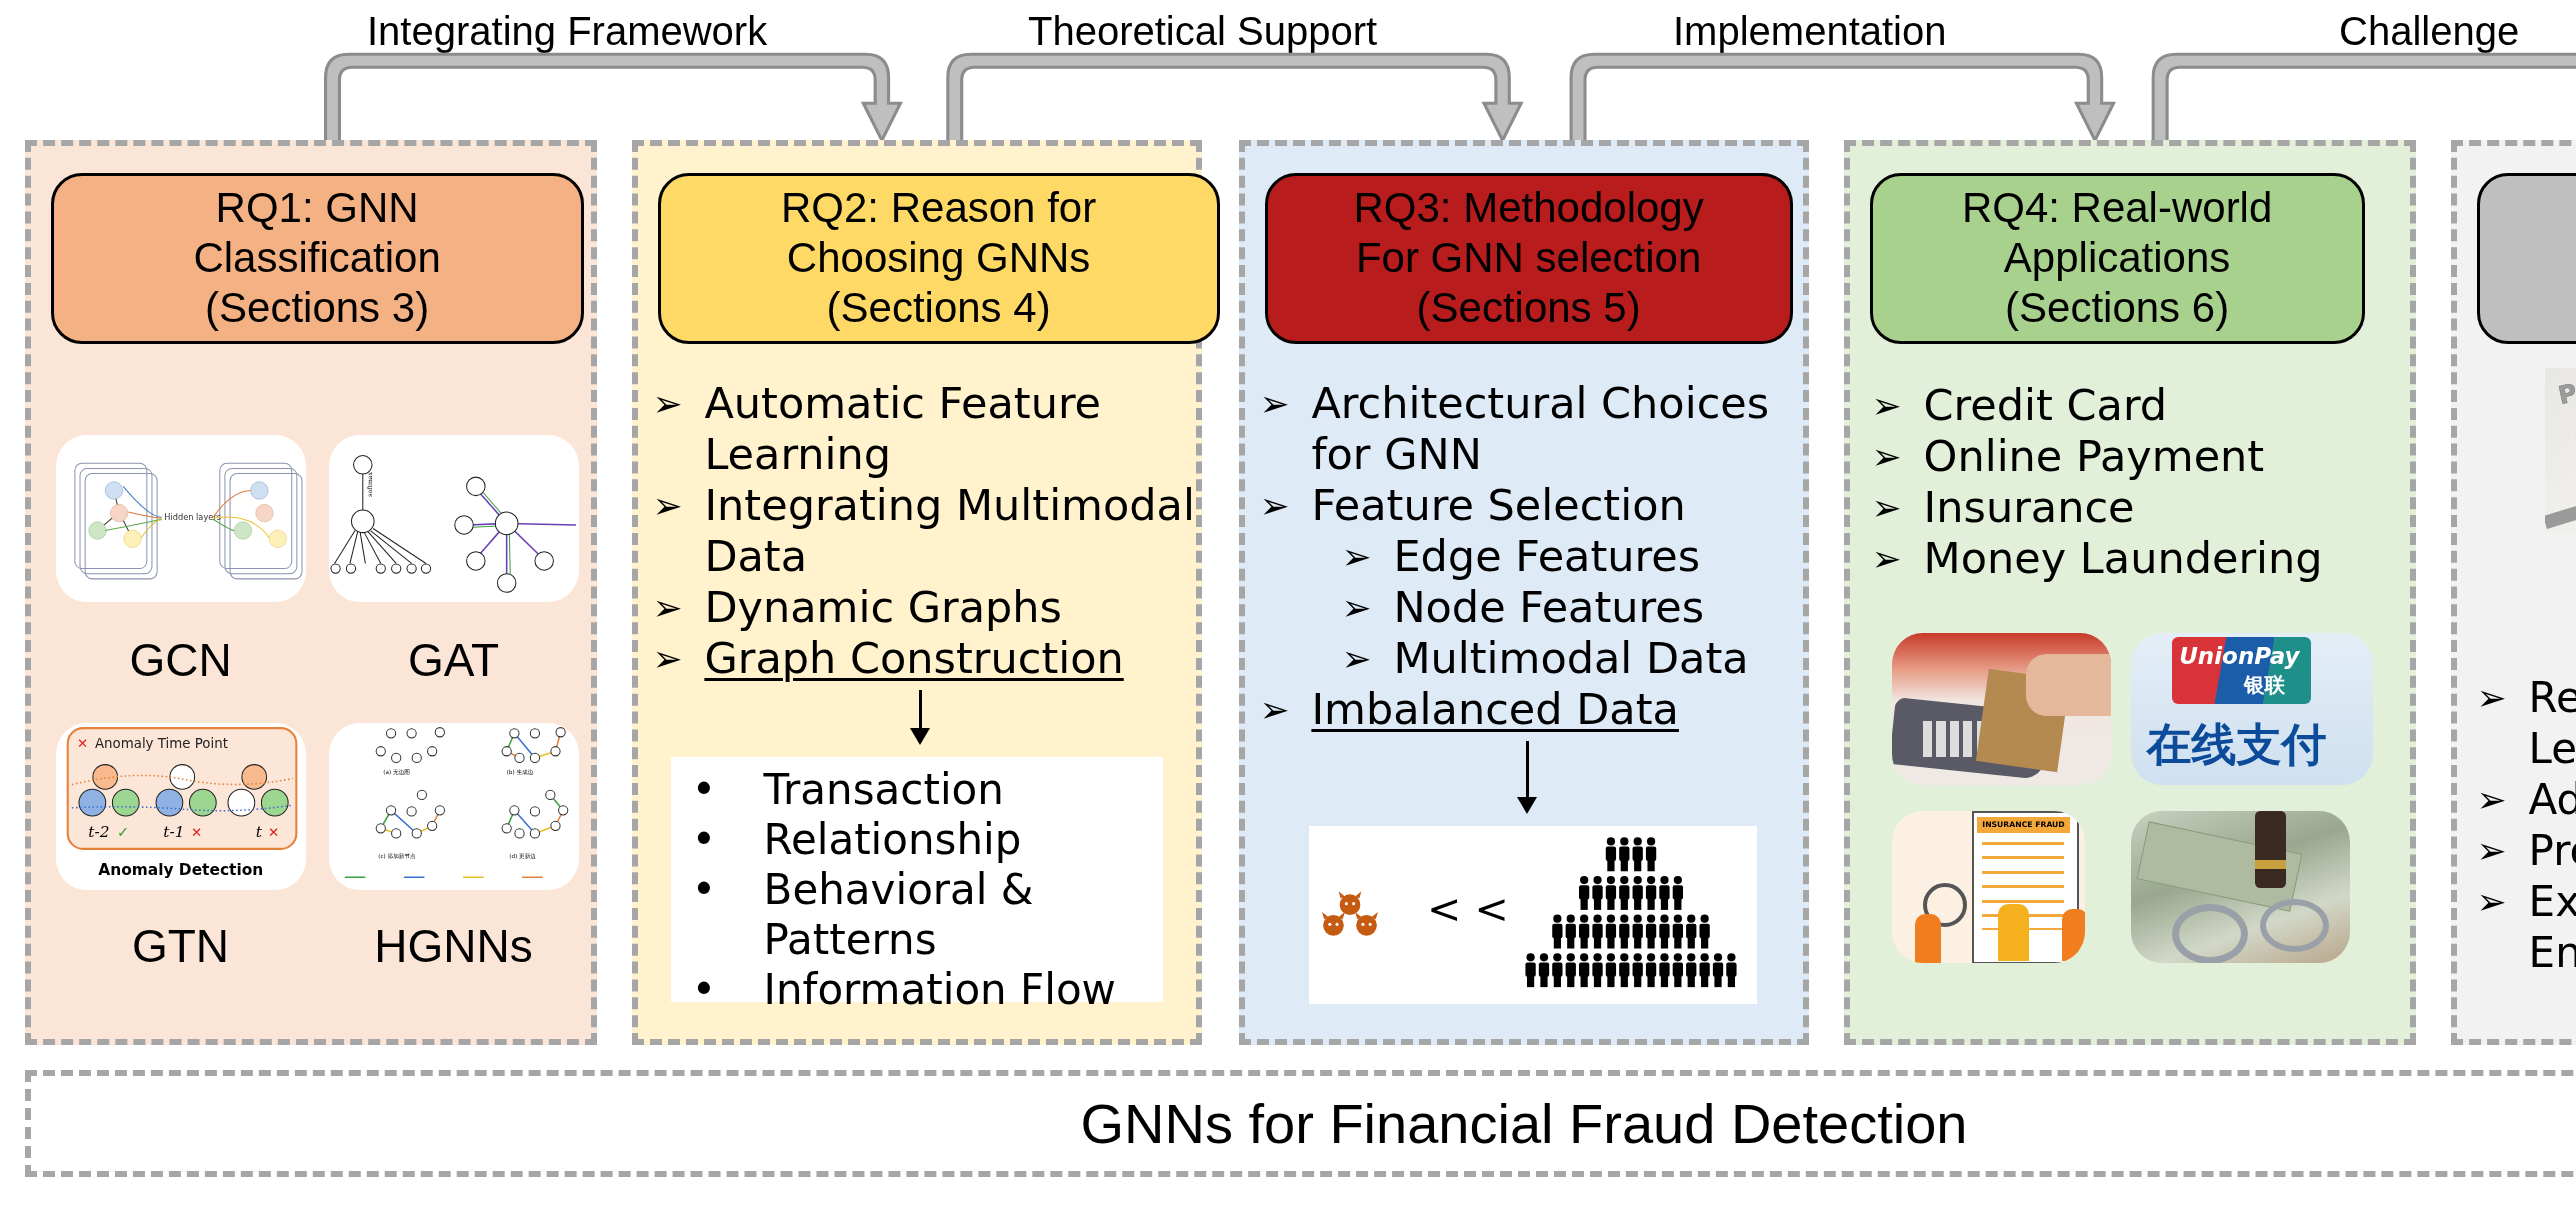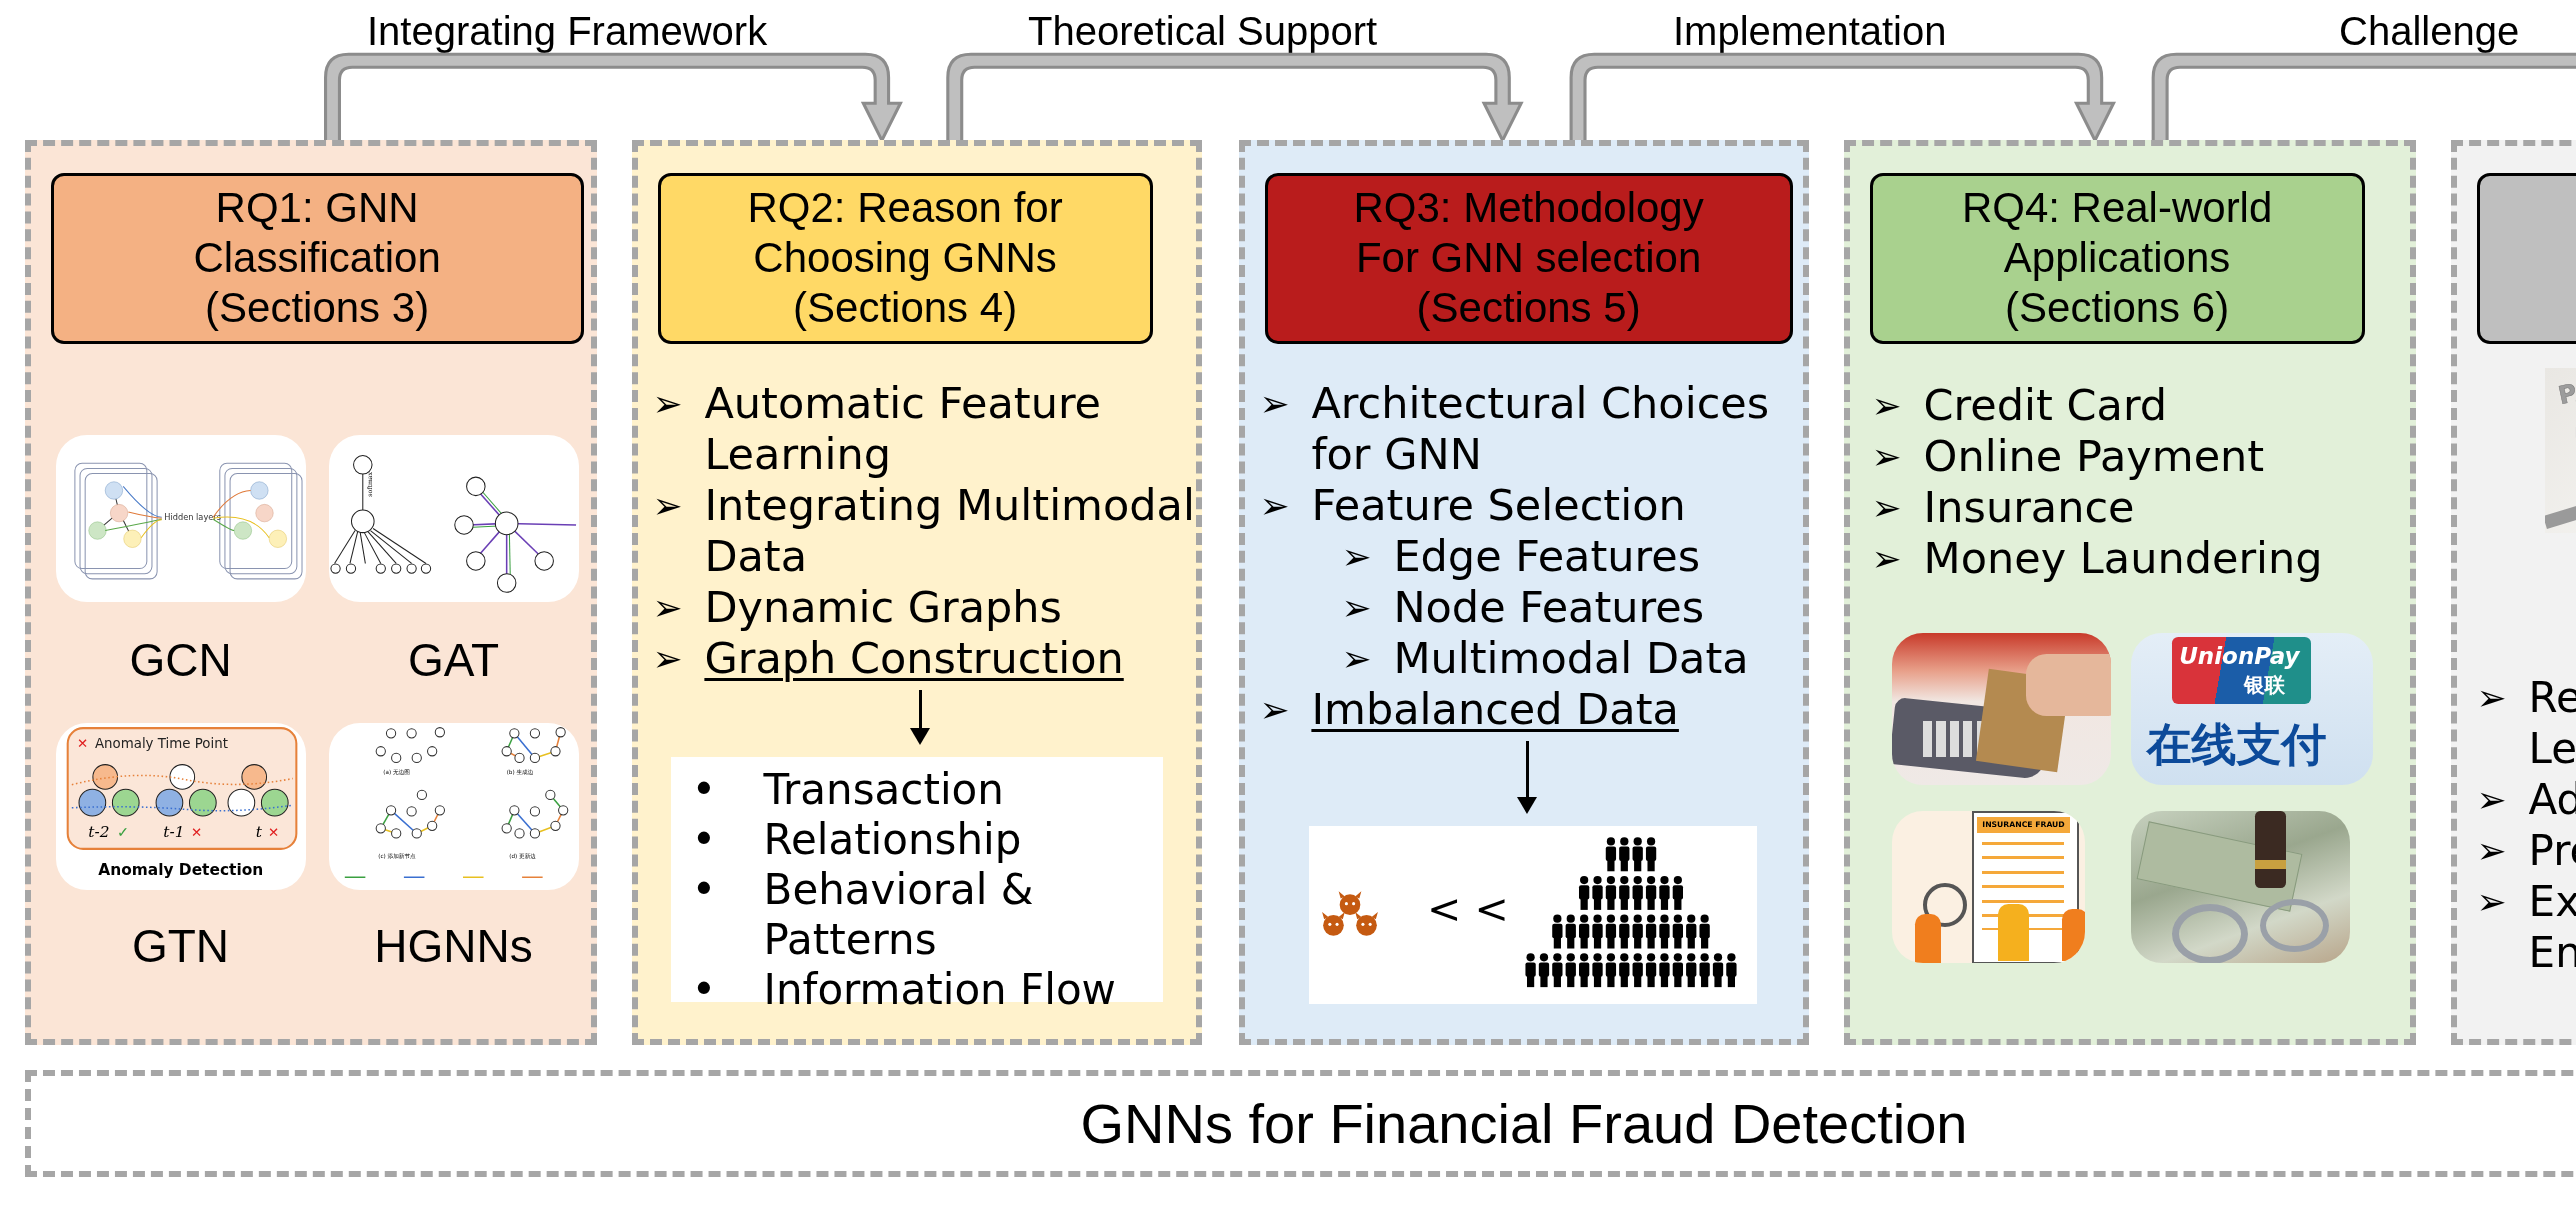--- a/index.html
+++ b/index.html
@@ -4,21 +4,21 @@
 <style>
   html, body { margin:0; padding:0; background:#ffffff; }
   body { width:3050px; height:1222px; position:relative; overflow:hidden;
          font-family:"DejaVu Sans", "Liberation Sans", sans-serif; color:#000; }
   .abs { position:absolute; }
   .top-label { position:absolute; font-size:40px; top:9.3px; white-space:nowrap; font-family:"Liberation Sans", sans-serif; }
   svg.arrows { position:absolute; left:0; top:0; }
   .col { position:absolute; top:140px; height:905px; box-sizing:border-box;
          border:6.2px dashed #a6a6a6; }
   .hdr { position:absolute; top:27px; height:171px; box-sizing:border-box;
-         border:3.6px solid #000; border-radius:13px; text-align:center;
+         border:3.6px solid #000; border-radius:31px; text-align:center;
          font-size:42px; line-height:50px; padding-top:7.2px; font-family:"Liberation Sans", sans-serif; }
   .hdr span { display:block; }
   .bl { position:absolute; font-size:43px; line-height:51px; }
   .bl .item { position:relative; padding-left:52px; }
   .bl .item .arr { position:absolute; left:0; top:0; font-size:36px; }
   .bl .sub { padding-left:134px; }
   .bl .sub .arr { left:82px; }
   .u { text-decoration:underline; text-decoration-thickness:2.6px; text-underline-offset:5.2px; }
   .thumb { position:absolute; background:#fff; border-radius:31px; overflow:hidden; }
   .cap { position:absolute; font-size:46px; text-align:center; width:247px; font-family:"Liberation Sans", sans-serif; }
@@ -234,21 +234,21 @@
           <line x1="145" y1="300" x2="185" y2="300" stroke="#3a6fd0"></line>
           <line x1="260" y1="300" x2="300" y2="300" stroke="#e8c020"></line>
           <line x1="375" y1="300" x2="415" y2="300" stroke="#e6813a"></line>
         </g>
     </svg>
   </div>
   <div class="cap" style="left:299px; top:773px;">HGNNs</div>
 </div>
 
 <div class="col" style="left:632px; width:570px; background:#fff2cc;">
-  <div class="hdr" style="left:19.6px; width:495px; background:#ffd966;">
+  <div class="hdr" style="left:19.6px; width:562px; background:#ffd966;">
     <span>RQ2: Reason for</span>
     <span>Choosing GNNs</span>
     <span>(Sections 4)</span>
   </div>
   <div class="bl" style="left:14.4px; top:232px;">
     <div class="item"><span class="arr">➢</span><span>Automatic Feature</span><br><span>Learning</span></div>
     <div class="item"><span class="arr">➢</span><span>Integrating Multimodal</span><br><span>Data</span></div>
     <div class="item"><span class="arr">➢</span><span>Dynamic Graphs</span></div>
     <div class="item"><span class="arr">➢</span><span class="u">Graph Construction</span></div>
   </div>

